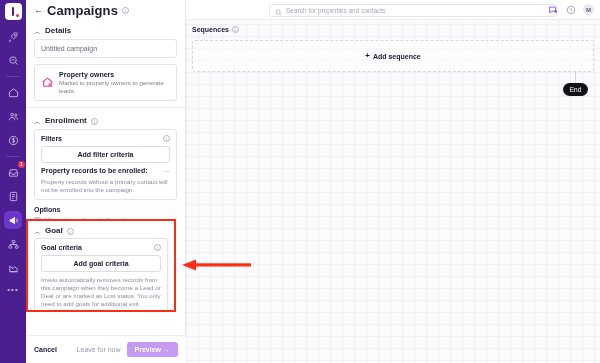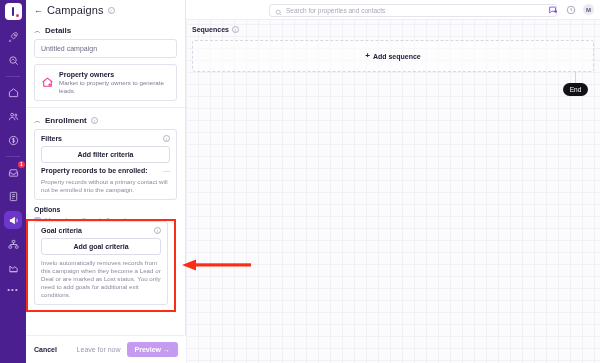--- a/index.html
+++ b/index.html
@@ -52,31 +52,31 @@
     width: 160px; flex: 0 0 160px; height: 363px;
     background: #ffffff; border-right: 1px solid #e6e6ef;
     display: flex; flex-direction: column;
     position: relative;
   }
   .panel-head {
     height: 20px; display: flex; align-items: center; gap: 4px;
     padding: 0 8px; flex: 0 0 20px;
   }
   .back-arrow { color: #3d3d56; font-size: 9px; line-height: 1; }
-  .panel-title { font-size: 11px; font-weight: normal; color: #1f1f33; letter-spacing: .1px; }
+  .panel-title { font-size: 13px; font-weight: bold; color: #1f1f33; letter-spacing: .1px; }
   .info-i {
     width: 7px; height: 7px; border-radius: 50%;
     border: 0.7px solid #b0b0c3; color: #b0b0c3;
     font-size: 5px; line-height: 6px; text-align: center;
     display: inline-block; font-style: normal; flex: 0 0 7px;
   }
   .panel-body { flex: 1 1 auto; overflow: hidden; }
 
   .section-head {
-    display: flex; align-items: center; gap: 4px;
+    display: flex; align-items: flex-end; gap: 4px;
     padding: 6px 8px 4px 8px;
   }
   .chev { color: #4a4a63; font-size: 7px; line-height: 1; width: 7px; }
   .section-title { font-size: 8px; font-weight: bold; color: #1f1f33; }
 
   .field-box {
     margin: 0 8px 6px 8px; border: 1px solid #e2e2ec; border-radius: 3px;
     background: #fff; padding: 5px 6px;
     font-size: 7px; color: #6c6c85;
   }
@@ -354,20 +354,25 @@
       <div class="btn-cancel">Cancel</div>
       <div class="btn-leave">Leave for now</div>
       <div class="btn-preview">
         <span>Preview</span>
         <span>→</span>
       </div>
     </div>
   </div>
 
   <div class="goal-wrap">
+    <div class="section-head">
+      <span class="chev">︿</span>
+      <span class="section-title">Goal</span>
+      <i class="info-i">i</i>
+    </div>
     <div class="sub-card">
       <div class="sub-row">
         <span class="sub-label">Goal criteria</span>
         <i class="info-i">i</i>
       </div>
       <div class="btn-outline">Add goal criteria</div>
       <div class="note">Invelo automatically removes records from this campaign when they become a Lead or Deal or are marked as Lost status. You only need to add goals for additional exit conditions.</div>
     </div>
   </div>
 

